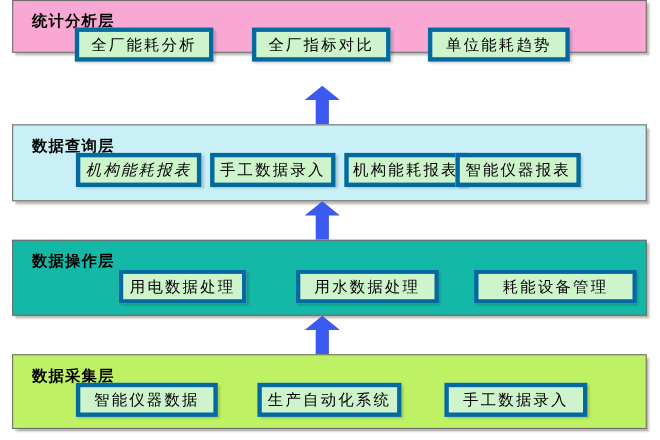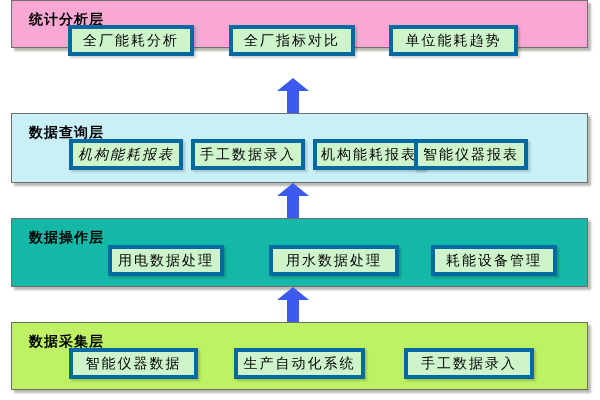--- a/index.html
+++ b/index.html
@@ -57,21 +57,21 @@
   </section>
 
   <svg class="arrow" style="left:277px;top:183px;" viewBox="0 0 32 35">
     <polygon points="16,0 32,13 22,13 22,35 10,35 10,13 0,13" fill="#3d5af0"></polygon>
   </svg>
 
   <section class="layer" style="top:218px;height:69px;background:#14b8a6;">
     <div class="layer-label">数据操作层</div>
     <div class="node" style="left:96px;top:26px;width:116px;">用电数据处理</div>
     <div class="node" style="left:257px;top:26px;width:130px;">用水数据处理</div>
-    <div class="node" style="left:419px;top:26px;width:126px;">耗能设备管理</div>
+    <div class="node" style="left:419px;top:26px;width:148px;">耗能设备管理</div>
   </section>
 
   <svg class="arrow" style="left:277px;top:287px;" viewBox="0 0 32 35">
     <polygon points="16,0 32,13 22,13 22,35 10,35 10,13 0,13" fill="#3d5af0"></polygon>
   </svg>
 
   <section class="layer" style="top:322px;height:68px;background:#bef264;">
     <div class="layer-label">数据采集层</div>
     <div class="node" style="left:57px;top:25px;width:129px;">智能仪器数据</div>
     <div class="node" style="left:222px;top:25px;width:131px;">生产自动化系统</div>

